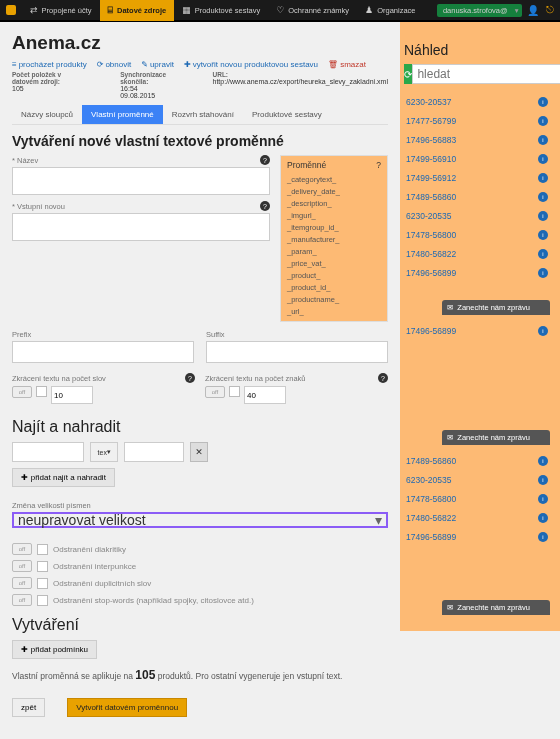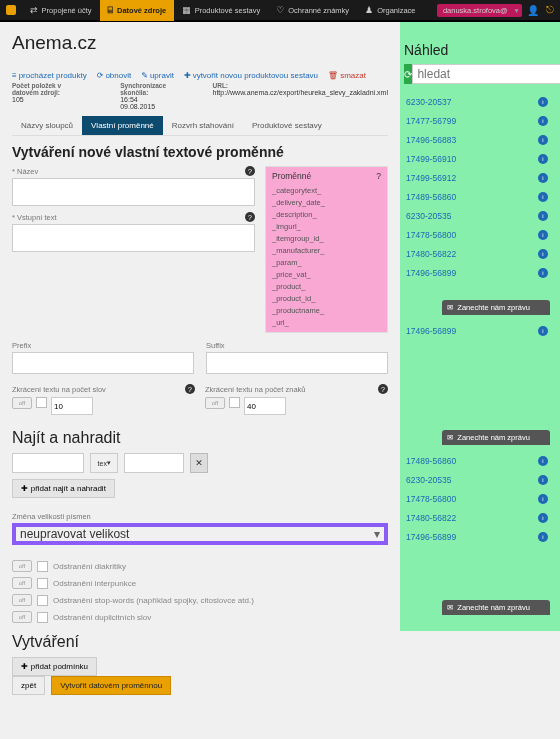--- a/index.html
+++ b/index.html
@@ -3,43 +3,43 @@
 <meta charset="utf-8">
 <style>
 *{box-sizing:border-box;margin:0;padding:0;font-family:Arial,Helvetica,sans-serif}
 body{background:#f0f0f0;font-size:9px;color:#333;width:560px}
 .topnav{background:#1a1a1a;height:22px;display:flex;align-items:center;padding:0 6px;border-bottom:2px solid #000}
 .topnav .brand{width:10px;height:10px;background:#e8a100;border-radius:2px;margin-right:6px}
 .topnav .ni{display:flex;align-items:center;color:#ccc;font-size:7.5px;padding:0 8px;height:22px;cursor:pointer;gap:4px}
 .topnav .ni.active{background:#e8a100;color:#1a1a1a;font-weight:bold}
 .topnav .ni .ico{font-size:9px}
 .topnav .spacer{flex:1}
-.topnav .user{background:#be185d;color:#ccc;font-size:7.5px;padding:2px 14px 2px 6px;border-radius:2px;position:relative}
+.topnav .user{background:#15803d;color:#ccc;font-size:7.5px;padding:2px 14px 2px 6px;border-radius:2px;position:relative}
 .topnav .user::after{content:"▾";position:absolute;right:3px;top:2px;color:#999}
 .topnav .ricon{color:#e8a100;font-size:10px;margin-left:6px}
 .container{display:flex;align-items:flex-start}
 .main{flex:1;padding:10px 12px}
-h1{font-size:19px;font-weight:normal;color:#222;margin-bottom:17px}
+h1{font-size:19px;font-weight:bold;color:#222;margin-bottom:6px}
 .toolbar{display:flex;gap:10px;font-size:8px;margin:3px 0 2px}
 .toolbar a{color:#1d69b4;text-decoration:none;display:flex;align-items:center;gap:2px}
 .toolbar a.del{color:#c0392b}
 .meta{display:flex;gap:40px;font-size:7px;color:#666;margin-bottom:6px}
 .meta .lbl{font-weight:bold;font-size:6.5px}
 .meta .val{color:#333}
 .tabs{display:flex;border-bottom:1px solid #ddd;margin-bottom:8px}
 .tabs .tab{font-size:8px;padding:5px 9px;color:#555;cursor:pointer}
-.tabs .tab.active{background:#0c4a6e;color:#fff}
+.tabs .tab.active{background:#3b82f6;color:#fff}
 h2{font-size:14px;font-weight:bold;color:#222;margin-bottom:6px}
 .editrow{display:flex;gap:10px;align-items:flex-start;margin-bottom:8px}
 .editcol{flex:1}
 .flabel{font-size:7.5px;color:#777;margin-bottom:2px;display:flex;align-items:center;justify-content:space-between}
 .flabel .q{width:10px;height:10px;border-radius:50%;background:#333;color:#fff;font-size:7px;display:flex;align-items:center;justify-content:center}
 .tinput{width:100%;height:22px;border:1px solid #ccc;padding:2px 4px;font-size:9px}
 .tinput.tall{height:28px}
-.varbox{width:123px;background:#f9a8d4;border:1px solid #ddd;padding:4px 6px;font-size:7.5px}
+.varbox{width:108px;background:#fdba74;border:1px solid #ddd;padding:4px 6px;font-size:7.5px}
 .varbox .vh{display:flex;justify-content:space-between;align-items:center;margin-bottom:3px;font-size:8.5px}
 .varbox .vi{color:#555;padding:1.5px 0;cursor:pointer}
 .row2{display:flex;gap:12px;margin-bottom:10px}
 .row2 .c{flex:1}
 .row4{display:flex;gap:10px;margin-bottom:14px;align-items:flex-end}
 .row4 .c{flex:1}
 .row4 .c .flabel{margin-bottom:3px}
 .toggle{display:flex;align-items:flex-start;gap:4px}
 .sw{width:20px;height:12px;border:1px solid #bbb;border-radius:2px;background:#eee;font-size:6px;display:flex;align-items:center;justify-content:center;color:#999}
 .cb{width:11px;height:11px;border:1px solid #bbb;background:#fff}
@@ -47,27 +47,27 @@
 h3{font-size:16px;font-weight:normal;margin:10px 0 6px;color:#222}
 .findrow{display:flex;gap:6px;margin-bottom:6px}
 .findrow input{height:20px;border:1px solid #ccc;font-size:8px;padding:2px 4px}
 .findrow .f1{width:72px}
 .findrow .sel{width:28px;height:20px;border:1px solid #ccc;font-size:7px;display:flex;align-items:center;justify-content:center}
 .findrow .f2{width:60px}
 .findrow .x{width:18px;height:20px;background:#ddd;border:1px solid #bbb;display:flex;align-items:center;justify-content:center;font-size:9px;cursor:pointer}
 .btn{background:#eee;border:1px solid #ccc;padding:4px 8px;font-size:8px;cursor:pointer;display:inline-flex;align-items:center;gap:3px}
 .btn.gray{background:#e5e5e5}
 .btn.orange{background:#e8a100;border-color:#c98800;color:#222}
-.select{width:100%;height:22px;border:4px solid #8b5cf6;font-size:12px;padding:2px 4px;position:relative;display:flex;align-items:center;justify-content:space-between}
+.select{width:100%;height:16px;border:2px solid #8b5cf6;font-size:14px;padding:2px 4px;position:relative;display:flex;align-items:center;justify-content:space-between}
 .select::after{content:"▾";color:#666}
 .optrow{display:flex;align-items:center;gap:5px;margin:5px 0;font-size:8px;color:#888}
 .note{font-size:8.5px;color:#555;margin:8px 0 14px;line-height:1.4}
 .note b{font-size:12px;color:#222}
-.actions{display:flex;gap:6px;margin-bottom:20px}
-.side{width:160px;padding:10px 10px 10px 4px;background:#86efac}
+.actions{display:flex;gap:22px;margin-bottom:20px}
+.side{width:160px;padding:10px 10px 10px 4px;background:#fdba74}
 .side h3{font-size:14px;margin-bottom:6px}
 .search{display:flex;margin-bottom:8px}
 .search .rf{width:20px;height:20px;background:#2aa84a;color:#fff;display:flex;align-items:center;justify-content:center;font-size:10px}
 .search input{flex:1;height:20px;border:1px solid #ccc;font-size:12px;padding:2px 4px}
 .search .go{width:20px;height:20px;background:#ddd;display:flex;align-items:center;justify-content:center;font-size:10px;color:#666}
 .plist{list-style:none}
 .plist li{display:flex;justify-content:space-between;align-items:center;padding:4.5px 2px;font-size:8.5px;color:#1d69b4}
 .plist li .i{width:10px;height:10px;border-radius:50%;background:#1d69b4;color:#fff;font-size:6px;display:flex;align-items:center;justify-content:center}
 .gap{height:18px}
 .msgbtn{position:relative;margin:0 0 6px auto;width:108px;background:#555;color:#fff;font-size:7.5px;padding:3px 5px;display:flex;align-items:center;gap:4px;border-top-left-radius:3px;border-top-right-radius:3px}
@@ -151,21 +151,21 @@
   <h2>Vytváření nové vlastní textové proměnné</h2>
 
   <div class="editrow">
     <div class="editcol">
       <div class="flabel">
             <span>* Název</span>
             <span class="q">?</span>
           </div>
       <input class="tinput tall" style="">
       <div class="flabel" style="margin-top:6px">
-            <span>* Vstupní text</span>
+            <span>* Vstupní novou</span>
             <span class="q">?</span>
           </div>
       <input class="tinput tall" style="">
     </div>
     <div class="varbox">
       <div class="vh">
             <span>Proměnné</span>
             <span class="q">?</span>
           </div>
       <div id="varlist">
@@ -238,32 +238,33 @@
           <span>Odstranění diakritiky</span>
         </div>
         <div class="optrow">
           <div class="sw">off</div>
           <div class="cb"></div>
           <span>Odstranění interpunkce</span>
         </div>
         <div class="optrow">
           <div class="sw">off</div>
           <div class="cb"></div>
-          <span>Odstranění stop-words (například spojky, citoslovce atd.)</span>
+          <span>Odstranění duplicitních slov</span>
         </div>
         <div class="optrow">
           <div class="sw">off</div>
           <div class="cb"></div>
-          <span>Odstranění duplicitních slov</span>
+          <span>Odstranění stop-words (například spojky, citoslovce atd.)</span>
         </div>
       </div>
 
   <h3>Vytváření</h3>
   <button class="btn gray">✚ <span>přidat podmínku</span></button>
 
+  <p class="note"><span>Vlastní proměnná se aplikuje na </span><b>105</b><span> produktů. Pro ostatní vygeneruje jen vstupní text.</span></p>
 
   <div class="actions">
     <button class="btn">zpět</button>
     <button class="btn orange">Vytvořit datovém proměnnou</button>
   </div>
 </div>
 
 <div class="side">
   <h3>Náhled</h3>
   <div class="search">

